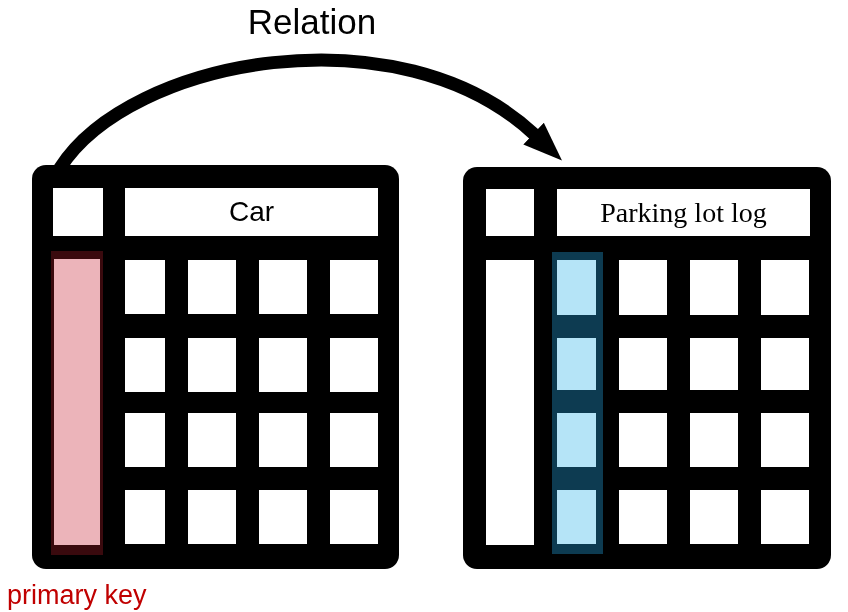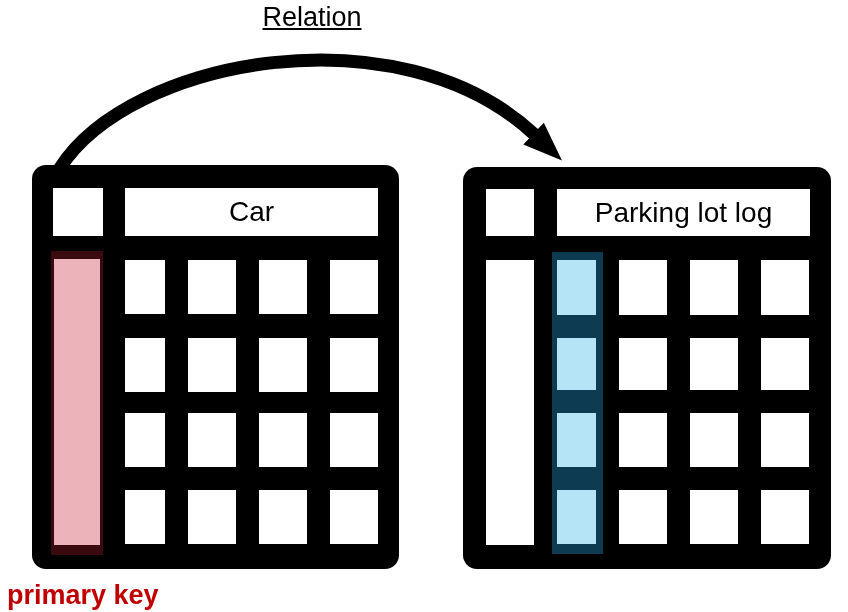--- a/index.html
+++ b/index.html
@@ -3,52 +3,52 @@
 <meta charset="utf-8">
 <style>
   html,body{margin:0;padding:0;background:#ffffff;}
   .stage{
     position:relative;width:848px;height:612px;background:#ffffff;overflow:hidden;
     font-family:"Liberation Sans",sans-serif;color:#000;
   }
   .arrow{position:absolute;left:0;top:0;width:848px;height:612px;pointer-events:none;}
   .relation-label{
     position:absolute;left:232px;top:2px;width:160px;text-align:center;
-    font-size:27px;line-height:1.15;color:var(--c-heading_text,#000);text-decoration:underline;
+    font-size:35px;line-height:1.15;color:var(--c-heading_text,#000);
   }
   .table{position:absolute;background:var(--c-table_frame,#000);border-radius:14px;}
   .table.car{left:32px;top:165px;width:367px;height:404px;}
   .table.log{left:463px;top:167px;width:368px;height:402px;}
   .hcell{
     position:absolute;background:var(--c-cell_fill,#fff);
     display:flex;align-items:center;justify-content:center;
     font-size:28px;line-height:1;color:var(--c-heading_text,#000);
   }
   .car .hcell.corner{left:21px;top:23px;width:50px;height:48px;}
   .car .hcell.title {left:93px;top:23px;width:253px;height:48px;}
   .log .hcell.corner{left:23px;top:22px;width:48px;height:47px;}
-  .log .hcell.title {left:94px;top:22px;width:253px;height:47px;}
+  .log .hcell.title {left:94px;top:22px;width:253px;height:47px;font-family:Liberation Serif, serif;}
   .keycol.primary{
     position:absolute;left:19px;top:86px;width:52px;height:304px;
     box-sizing:border-box;background:var(--c-primary_key_fill,#ecb4ba);
     border:3px solid var(--c-primary_key_border,#3a0a0e);
     border-top-width:8px;border-bottom-width:10px;
   }
   .rowheadcol{
     position:absolute;left:23px;top:93px;width:48px;height:285px;
     background:var(--c-cell_fill,#fff);
   }
   .keycol.foreign{
     position:absolute;left:89px;top:85px;width:51px;height:302px;
     background:var(--c-foreign_key_border,#0d3b51);
   }
   .cell{position:absolute;background:var(--c-cell_fill,#fff);}
   .fkcell{position:absolute;background:var(--c-foreign_key_fill,#b5e4f7);}
   .caption{position:absolute;top:580px;font-size:27px;line-height:1.15;white-space:nowrap;}
-  .caption.primary-caption{left:7px;color:var(--c-primary_key_text,#c00000);font-weight:bold;}
+  .caption.primary-caption{left:7px;color:var(--c-primary_key_text,#c00000);}
   .caption.foreign-caption{left:517px;color:var(--c-foreign_key_text,#0070c0);}
 </style>
 </head>
 <body>
 
 <div class="stage">
 
   <svg class="arrow" viewBox="0 0 848 612" xmlns="http://www.w3.org/2000/svg" aria-hidden="true">
     <defs>
       <marker id="ah" viewBox="0 0 3 3" refX="0.15" refY="1.5" markerWidth="3" markerHeight="3" orient="auto" markerUnits="strokeWidth">

